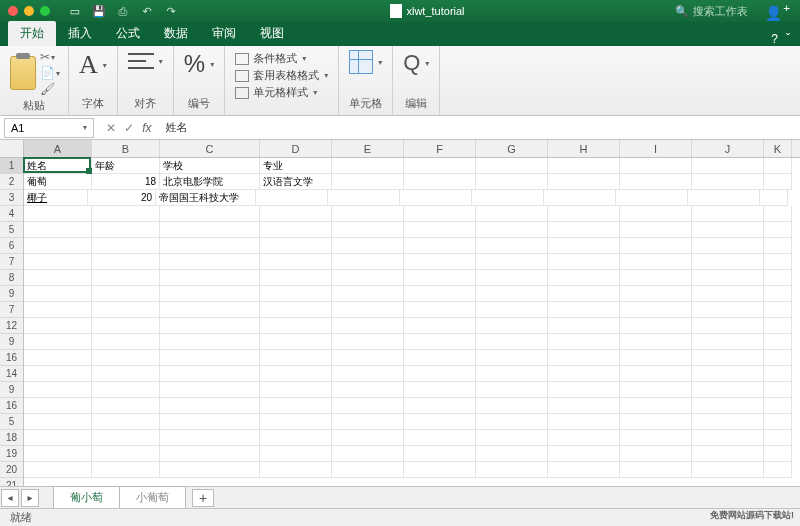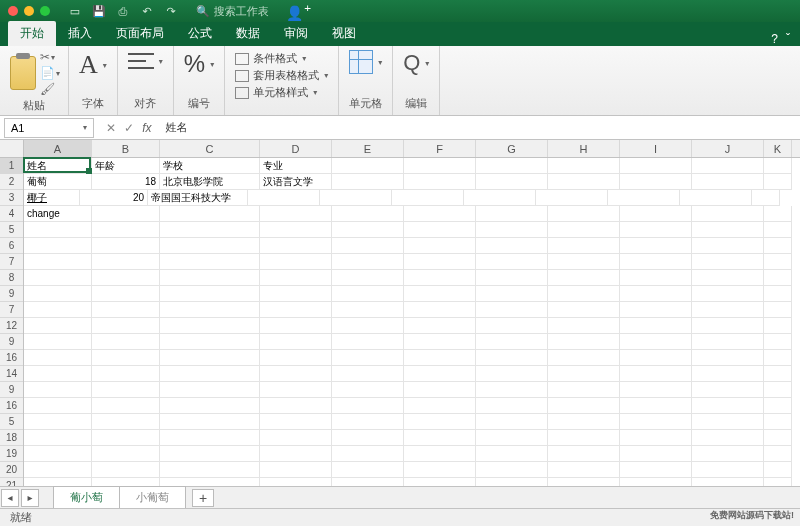--- a/index.html
+++ b/index.html
@@ -77,31 +77,34 @@
     <div class="dot" style="background:#febc2e"></div>
     <div class="dot" style="background:#28c840"></div>
   </div>
   <div class="qat">
     <span class="qat-icon">▭</span>
     <span class="qat-icon">💾</span>
     <span class="qat-icon">⎙</span>
     <span class="qat-icon">↶</span>
     <span class="qat-icon">↷</span>
   </div>
+  <div class="filename">
+    <span class="doc-icon"></span>
+    <span>xlwt_tutorial</span>
+  </div>
   <div class="searchbox">
     <span>🔍</span>
     <span>搜索工作表</span>
   </div>
   <div class="user-icon">👤<sup>+</sup></div>
 </div>
 
 <div class="tabbar">
   <div class="tab active">开始</div>
   <div class="tab">插入</div>
-  <div class="tab">页面布局</div>
   <div class="tab">公式</div>
   <div class="tab">数据</div>
   <div class="tab">审阅</div>
   <div class="tab">视图</div>
   <div class="help-icons">
     <span>?</span>
     <span>ˇ</span>
   </div>
 </div>
 
@@ -251,36 +254,23 @@
         <div class="cell" style="width: 72px;">汉语言文学</div>
         <div class="cell" style="width: 72px;"></div>
         <div class="cell" style="width: 72px;"></div>
         <div class="cell" style="width: 72px;"></div>
         <div class="cell" style="width: 72px;"></div>
         <div class="cell" style="width: 72px;"></div>
         <div class="cell" style="width: 72px;"></div>
         <div class="cell" style="width: 28px;"></div>
       </div>
       <div class="row">
-        <div class="cell" style="width: 56px; text-decoration: underline;">椰子</div>
+        <div class="cell" style="width: 64px; text-decoration: underline;">椰子</div>
         <div class="cell num" style="width: 68px;">20</div>
         <div class="cell" style="width: 100px;">帝国国王科技大学</div>
-        <div class="cell" style="width: 72px;"></div>
-        <div class="cell" style="width: 72px;"></div>
-        <div class="cell" style="width: 72px;"></div>
-        <div class="cell" style="width: 72px;"></div>
-        <div class="cell" style="width: 72px;"></div>
-        <div class="cell" style="width: 72px;"></div>
-        <div class="cell" style="width: 72px;"></div>
-        <div class="cell" style="width: 28px;"></div>
-      </div>
-      <div class="row">
-        <div class="cell" style="width: 68px;">change</div>
-        <div class="cell" style="width: 68px;"></div>
-        <div class="cell" style="width: 100px;"></div>
         <div class="cell" style="width: 72px;"></div>
         <div class="cell" style="width: 72px;"></div>
         <div class="cell" style="width: 72px;"></div>
         <div class="cell" style="width: 72px;"></div>
         <div class="cell" style="width: 72px;"></div>
         <div class="cell" style="width: 72px;"></div>
         <div class="cell" style="width: 72px;"></div>
         <div class="cell" style="width: 28px;"></div>
       </div>
       <div class="row">

